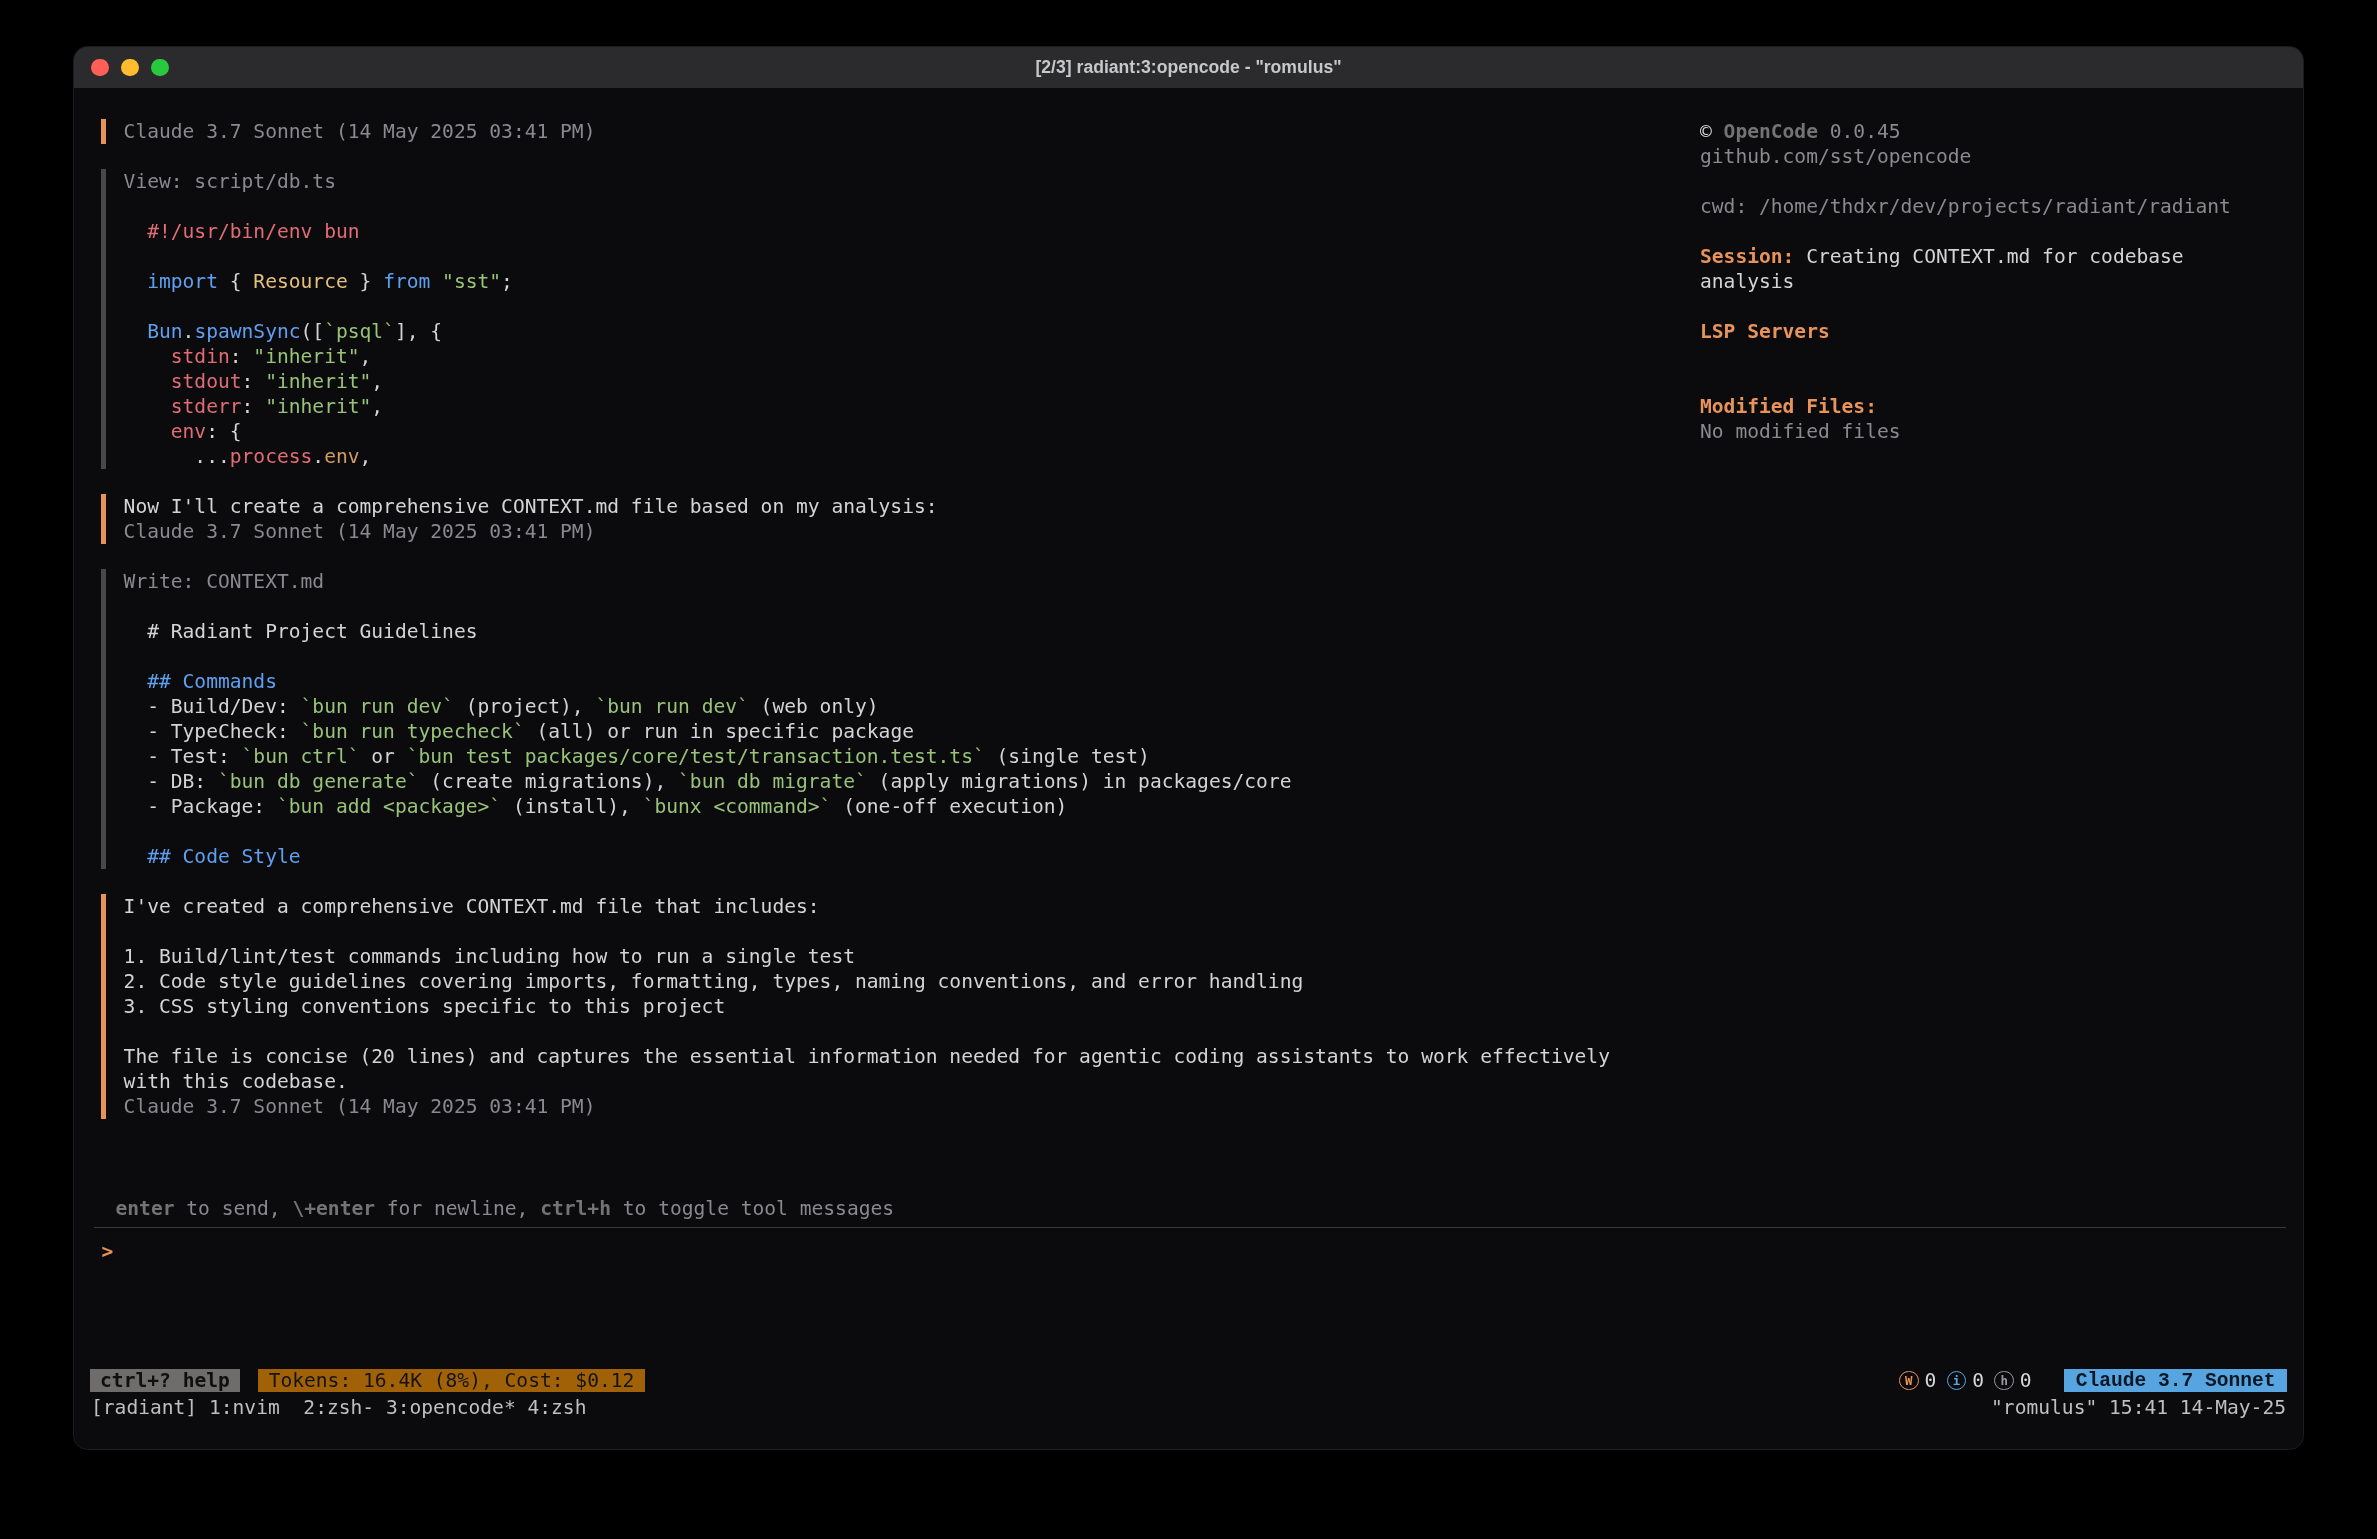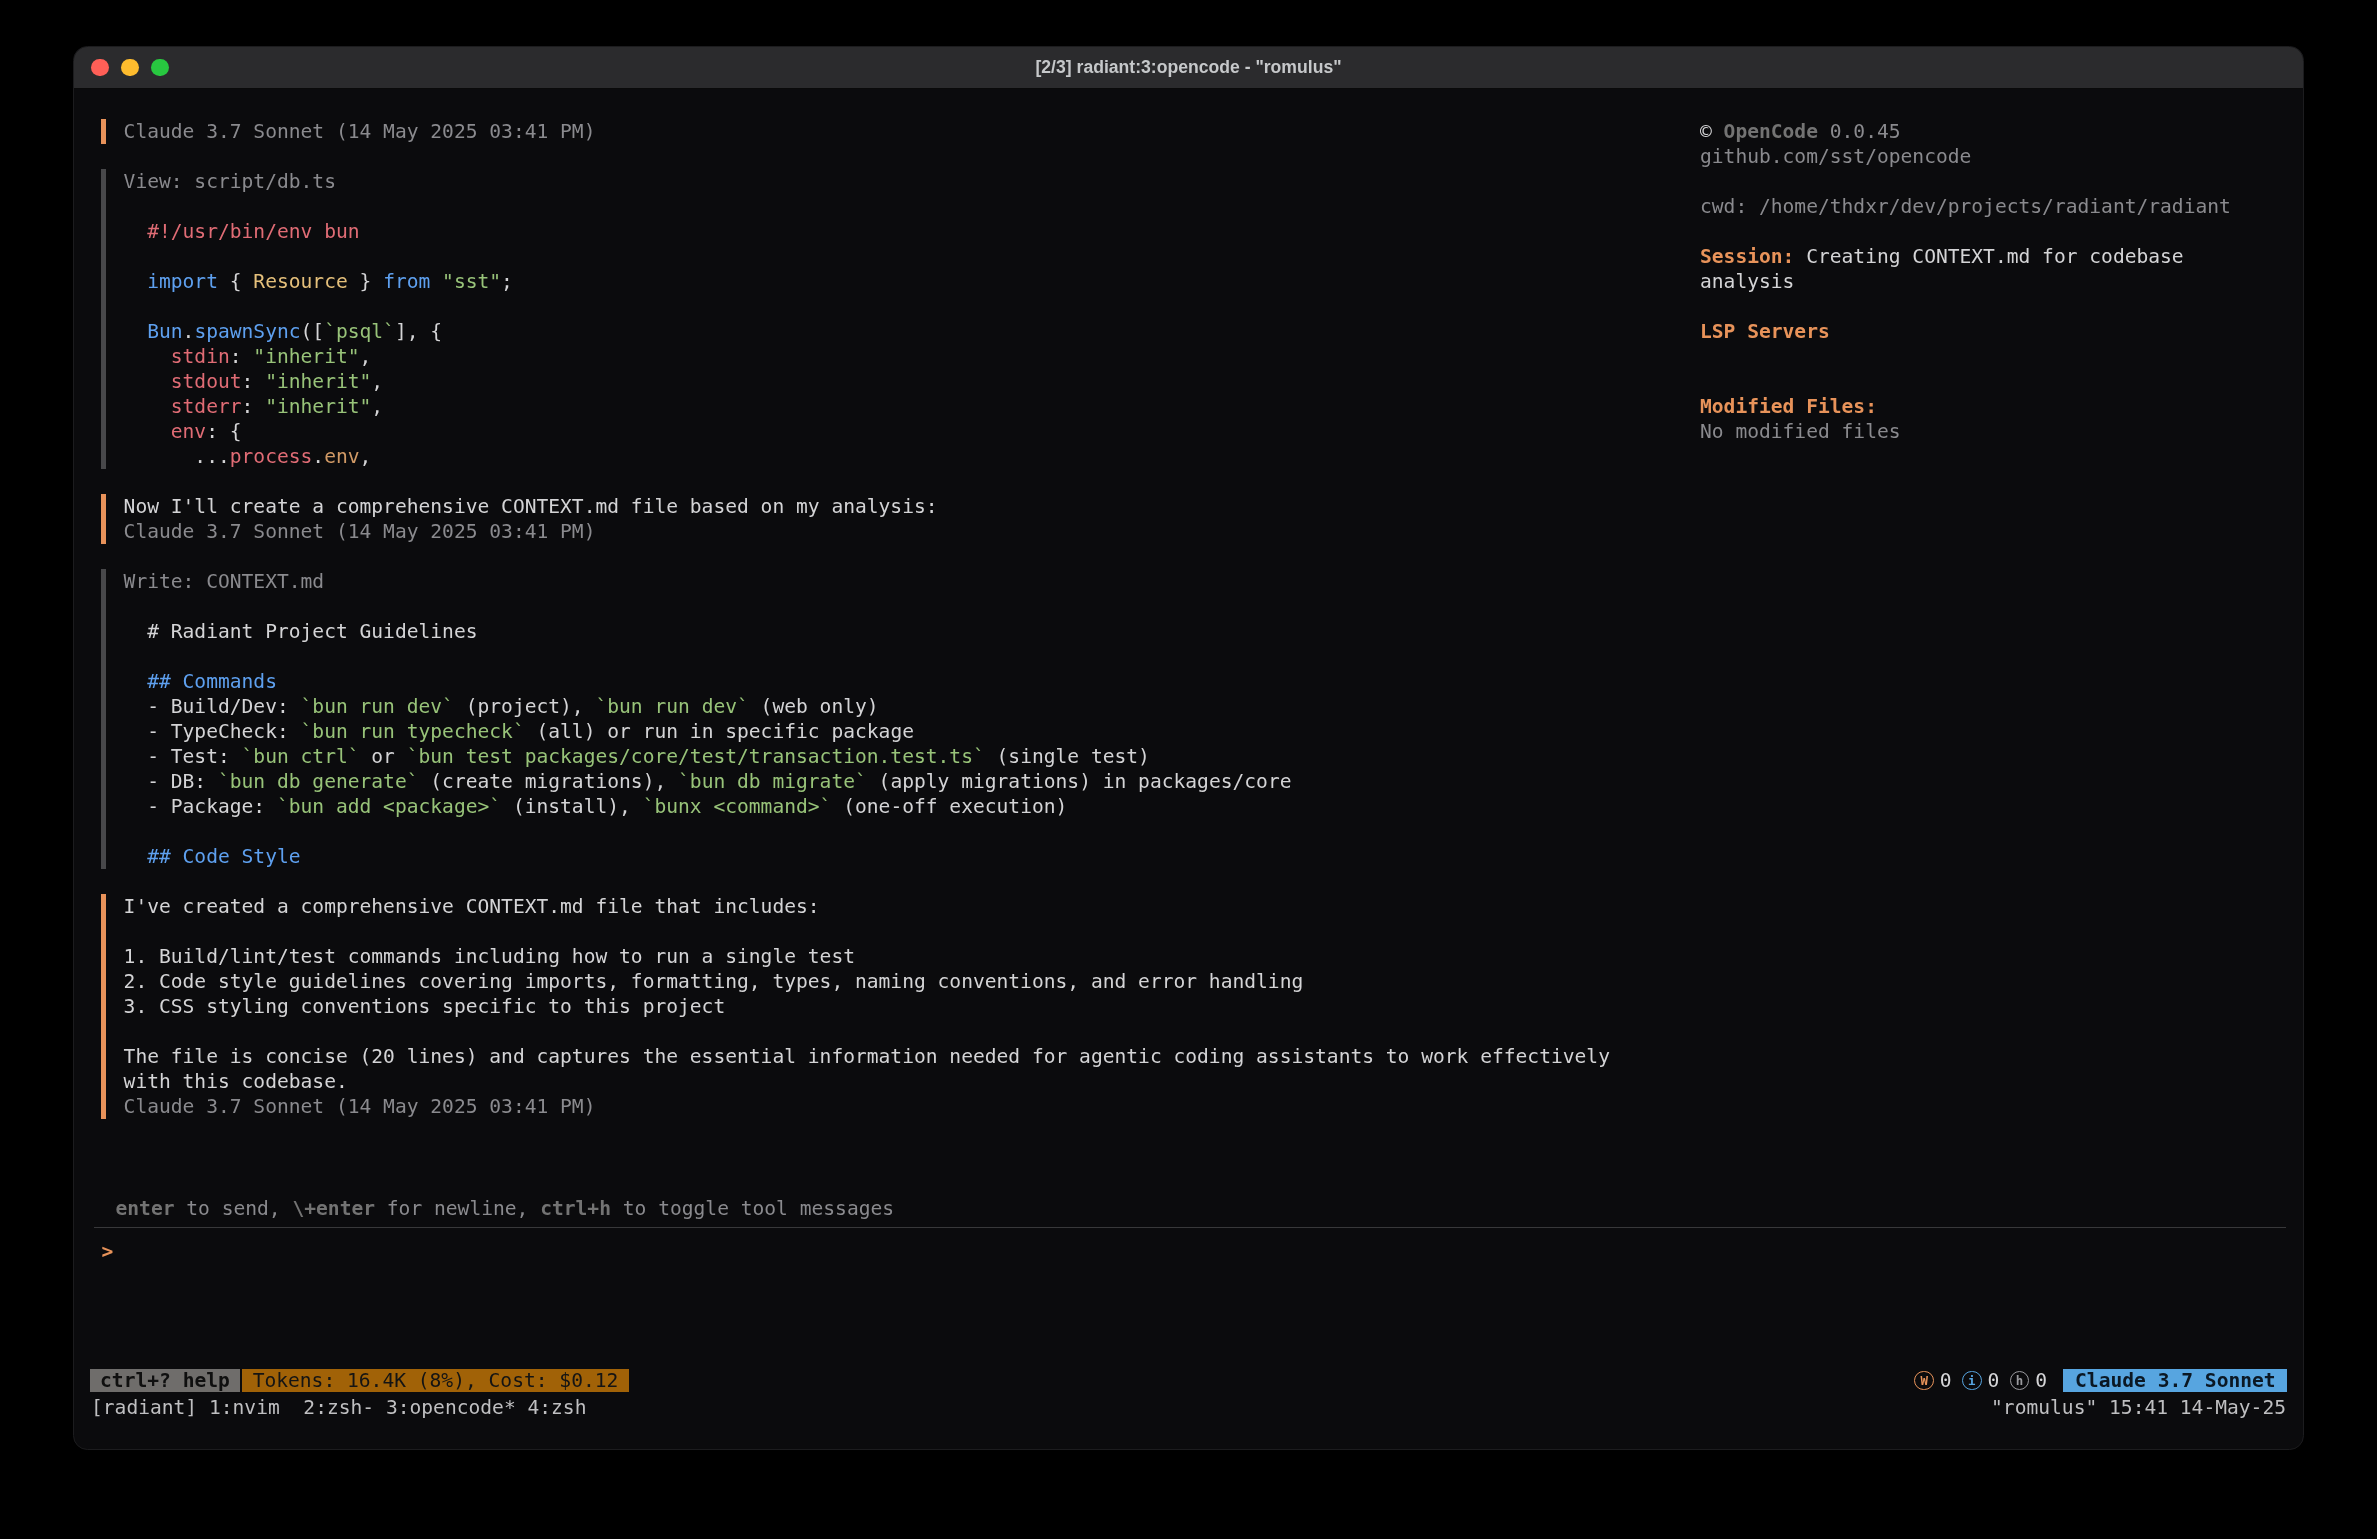--- a/index.html
+++ b/index.html
@@ -45,34 +45,34 @@
   .c-b   { color:#737373; font-weight:700; }
   .c-accb{ color:#e8935a; font-weight:700; }
 
   
   .hint { flex:0 0 25px; padding-left:23.5px; }
   .inputbox { flex:0 0 140px; border-top:1.3px solid #38383a; margin:6.5px 17px 0 19.6px;
     padding:11.7px 0 0 7.8px; }
   .prompt { color:#e8935a; font-weight:700; }
 
   
-  .statusbar { flex:0 0 27px; display:flex; align-items:center; padding:0 15.7px; gap:2px; }
+  .statusbar { flex:0 0 27px; display:flex; align-items:center; padding:0 15.7px; gap:18px; }
   .seg { height:23.5px; display:inline-flex; align-items:center; padding:0 10.4px; }
   .seg-help { background:#6f6d6b; color:#0f0f0f; font-weight:700; }
   .seg-tokens { background:#a16207; color:#141414; }
   .sb-spacer { flex:1 1 auto; }
   .diag { display:flex; align-items:center; gap:10.4px; margin-right:14.4px; }
   .diag-item { display:flex; align-items:center; gap:5.9px; }
   .dg { width:19.6px; height:19.6px; border:1.3px solid currentColor; border-radius:50%;
     display:inline-flex; align-items:center; justify-content:center;
     font-size:12.4px; font-weight:700; }
   .dg-warn { color:#e8935a; } .dg-info { color:#57a5e0; } .dg-hint { color:#9a9a9e; }
   .cnt { color:#d6d6d8; }
   .badge { height:23.5px; display:inline-flex; align-items:center; padding:0 11.7px;
-    background:#57a5e0; color:#0b1824; font-weight:700; }
+    background:#57a5e0; color:#0b1824; font-weight:700;font-family:Liberation Mono, monospace; }
 
   
   .tmux { flex:0 0 26px; display:flex; align-items:center; padding:0 17px;
     color:#bfbfc1; white-space:pre; }
   .tmux-left { flex:1 1 auto; }
   .bottompad { flex:0 0 29px; }
 </style>
 </head>
 <body>
 

